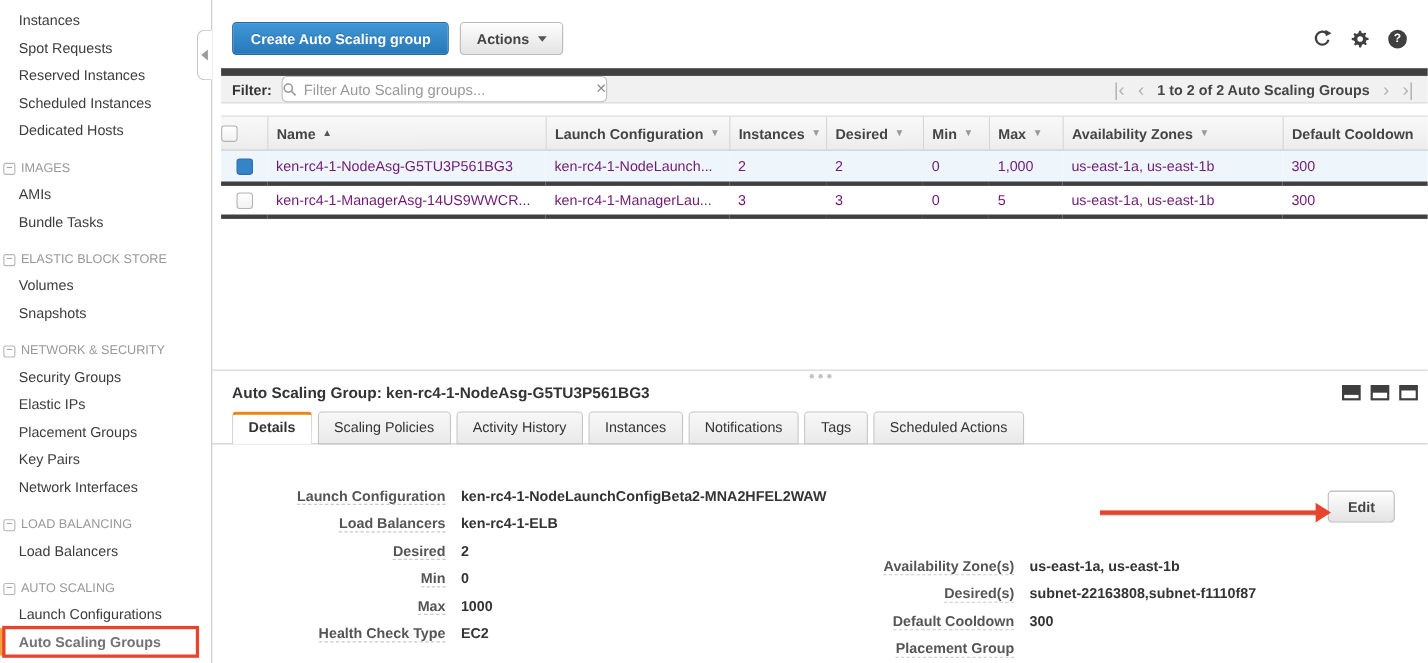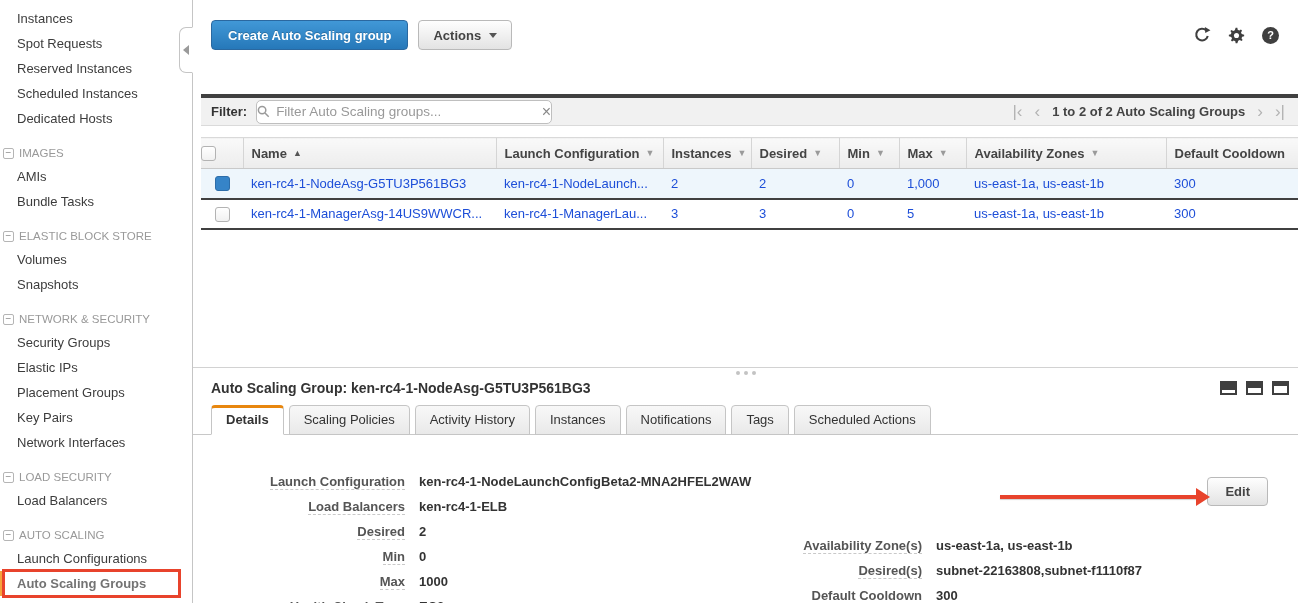--- a/index.html
+++ b/index.html
@@ -26,39 +26,39 @@
   .toolbar { display:flex; align-items:center; padding:20px 12px 0 18px; }
   .btn { font-family:inherit; font-size:13px; font-weight:bold; border-radius:4px; height:30px; cursor:pointer; display:inline-flex; align-items:center; }
   .btn-primary { background:linear-gradient(#4198d7,#2678b9); border:1px solid #2a68a0; color:#fff; padding:0 16px; text-shadow:0 -1px 0 rgba(0,0,0,.2); }
   .btn-default { background:linear-gradient(#fefefe,#e3e3e3); border:1px solid #b9b9b9; color:#444; padding:12px 14px; }
   .actions-btn { margin-left:10px; }
   .caret { width:0; height:0; border-left:4px solid transparent; border-right:4px solid transparent; border-top:5px solid #555; display:inline-block; margin-left:8px; }
   .toolbar-icons { margin-left:auto; display:flex; align-items:center; gap:17px; padding-right:7px; }
   .icon-btn { cursor:pointer; display:flex; align-items:center; }
   .help-circle { width:17px; height:17px; border-radius:50%; background:#3f3f3f; color:#fff; font-size:11px; font-weight:bold; display:flex; align-items:center; justify-content:center; }
 
-  .filterbar { margin:44px 0 0 8px; background:#f1f1f1; border-top:4px solid #404040; border-bottom:1px solid #dadada; height:32px; display:flex; align-items:center; padding-left:10px; }
+  .filterbar { margin:12px 0 0 8px; background:#f1f1f1; border-top:7px solid #404040; border-bottom:1px solid #dadada; height:32px; display:flex; align-items:center; padding-left:10px; }
   .filter-label { font-weight:bold; color:#333; margin-right:9px; }
   .searchbox { background:#fff; border:1px solid #bfbfbf; border-radius:5px; height:24px; width:296px; display:flex; align-items:center; padding:0 0; }
   .searchbox input { border:none; outline:none; flex:1; font-size:13.5px; font-family:inherit; color:#555; background:transparent; padding:0 6px; min-width:0; }
   .searchbox input::placeholder { color:#999; }
   .clear-x { color:#888; font-size:16px; cursor:pointer; line-height:1; }
   .pagination { margin-left:auto; display:flex; align-items:center; gap:12px; padding-right:13px; }
   .pg-ctl { color:#b3b3b3; font-size:17px; line-height:1; cursor:pointer; }
   .pg-text { font-weight:bold; color:#444; }
 
   
   .asg-table { border-collapse:collapse; table-layout:fixed; width:calc(100% - 8px); margin:11px 0 0 8px; font-size:13px; }
   .asg-table thead th { background:linear-gradient(#f9f9f9,#ececec); border-top:1px solid #d9d9d9; border-bottom:1px solid #c9c9c9; height:31px; padding:0; color:#444; text-align:left; font-size:13px; }
   .asg-table thead th:not(:first-child) { border-left:1px solid #d5d5d5; }
   .th-inner { display:flex; align-items:center; justify-content:flex-start; padding:0 8px; }
   .sort { font-size:9px; margin-left:6px; }
   .sort.asc { color:#555; }
   .sort.down { color:#9a9a9a; }
-  .asg-table tbody td { height:30px; border-bottom:2px solid #404040; padding:0 8px; color:#1d4ed8; overflow:hidden; white-space:nowrap; text-overflow:ellipsis; }
+  .asg-table tbody td { height:30px; border-bottom:4px solid #404040; padding:0 8px; color:#701a75; overflow:hidden; white-space:nowrap; text-overflow:ellipsis; }
   .asg-table tr.selected td { background:#eef6fc; }
   .td-check, .th-check { text-align:center; }
   .checkbox { display:inline-block; width:15px; height:15px; border:1px solid #b3b3b3; border-radius:3px; background:linear-gradient(#fff,#f1f1f1); vertical-align:middle; cursor:pointer; }
   .checkbox.checked { background:#3684c8; border-color:#2d6da9; }
   .table-spacer { height:137px; }
 
   
   .details { border-top:1px solid #d2d2d2; position:relative; }
   .drag-dots { position:absolute; top:3px; left:50%; transform:translateX(-50%); display:flex; gap:4px; cursor:row-resize; }
   .dot { width:4px; height:4px; border-radius:50%; background:#c3c3c3; }
@@ -117,21 +117,21 @@
           <span class="minus-box">−</span>
           <span>NETWORK &amp; SECURITY</span>
         </div>
         <div class="nav-item"><span>Security Groups</span></div>
         <div class="nav-item"><span>Elastic IPs</span></div>
         <div class="nav-item"><span>Placement Groups</span></div>
         <div class="nav-item"><span>Key Pairs</span></div>
         <div class="nav-item"><span>Network Interfaces</span></div>
         <div class="nav-section">
           <span class="minus-box">−</span>
-          <span>LOAD SECURITY</span>
+          <span>LOAD BALANCING</span>
         </div>
         <div class="nav-item"><span>Load Balancers</span></div>
         <div class="nav-section">
           <span class="minus-box">−</span>
           <span>AUTO SCALING</span>
         </div>
         <div class="nav-item"><span>Launch Configurations</span></div>
         <div class="nav-item selected"><span>Auto Scaling Groups</span><span class="selected-indicator"></span><span class="annotation-box"></span></div>
       </nav>
   </aside>

